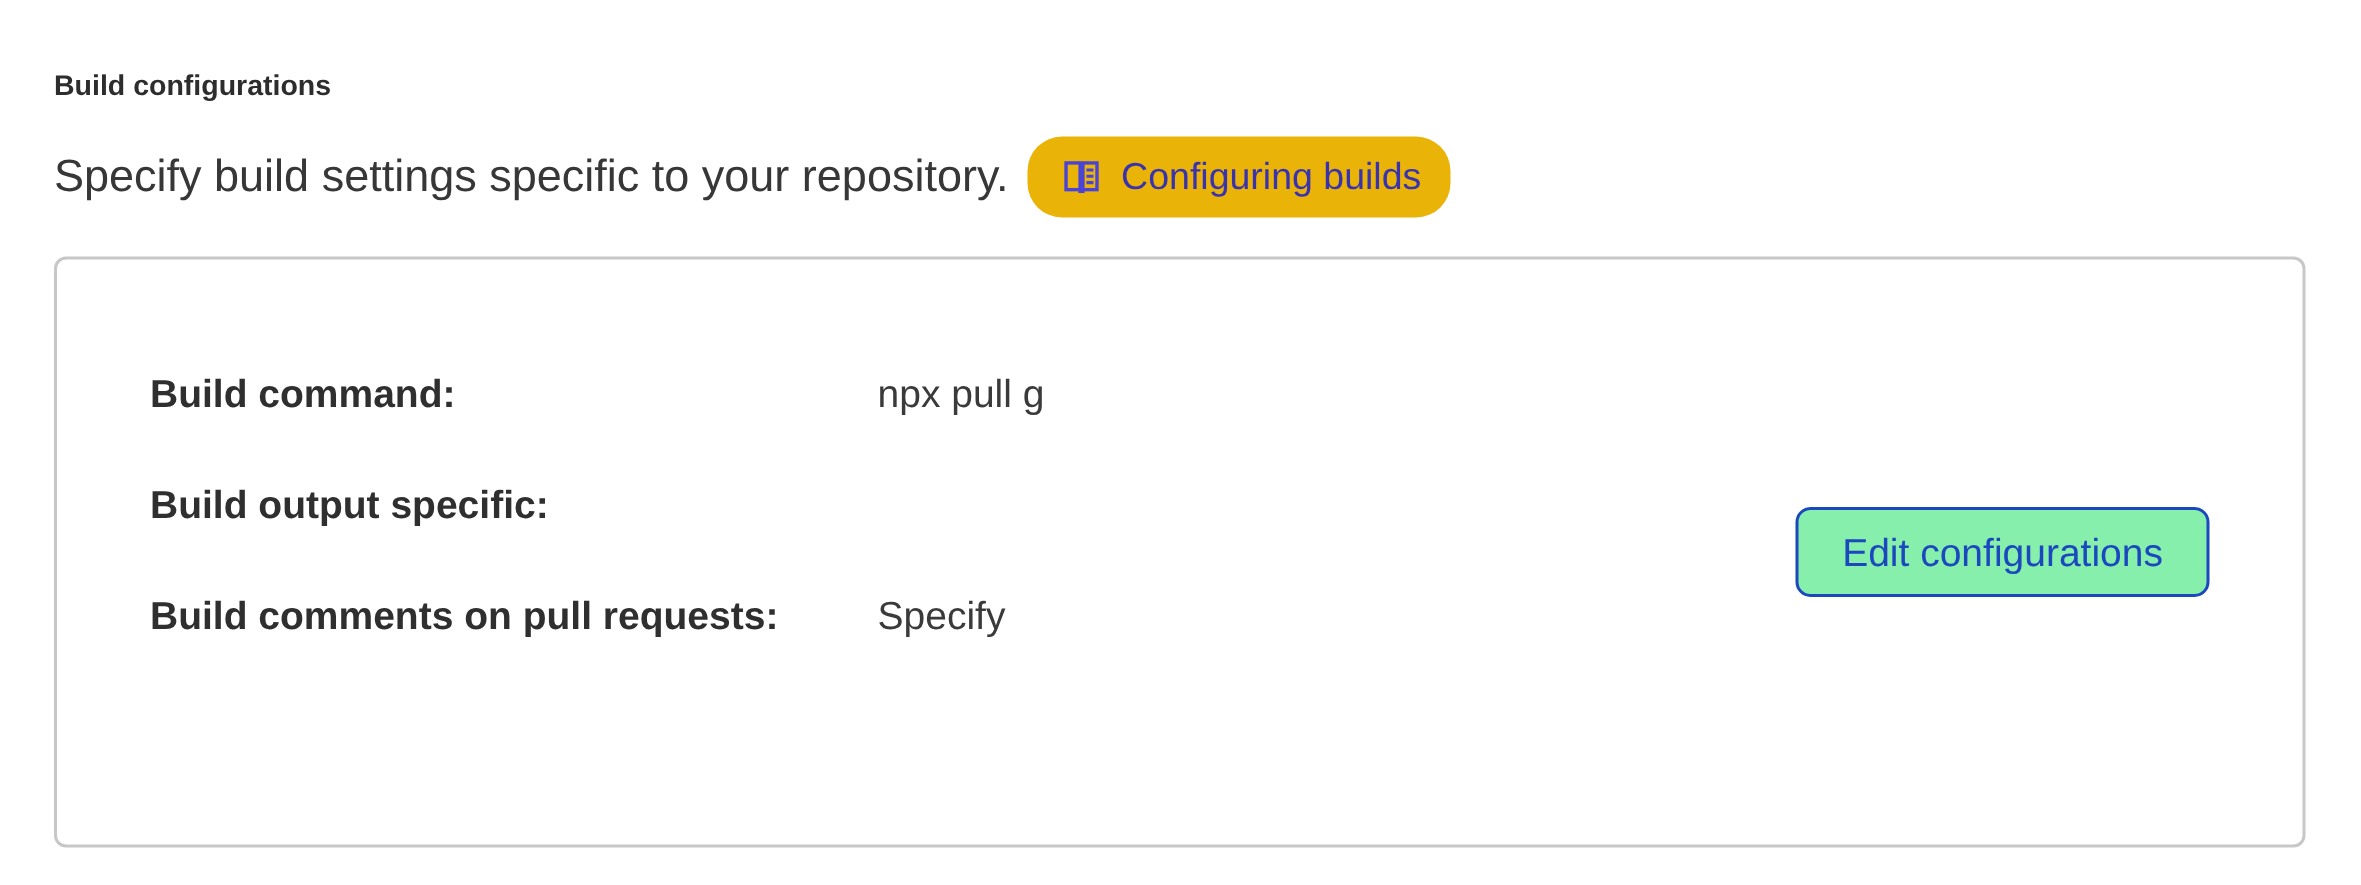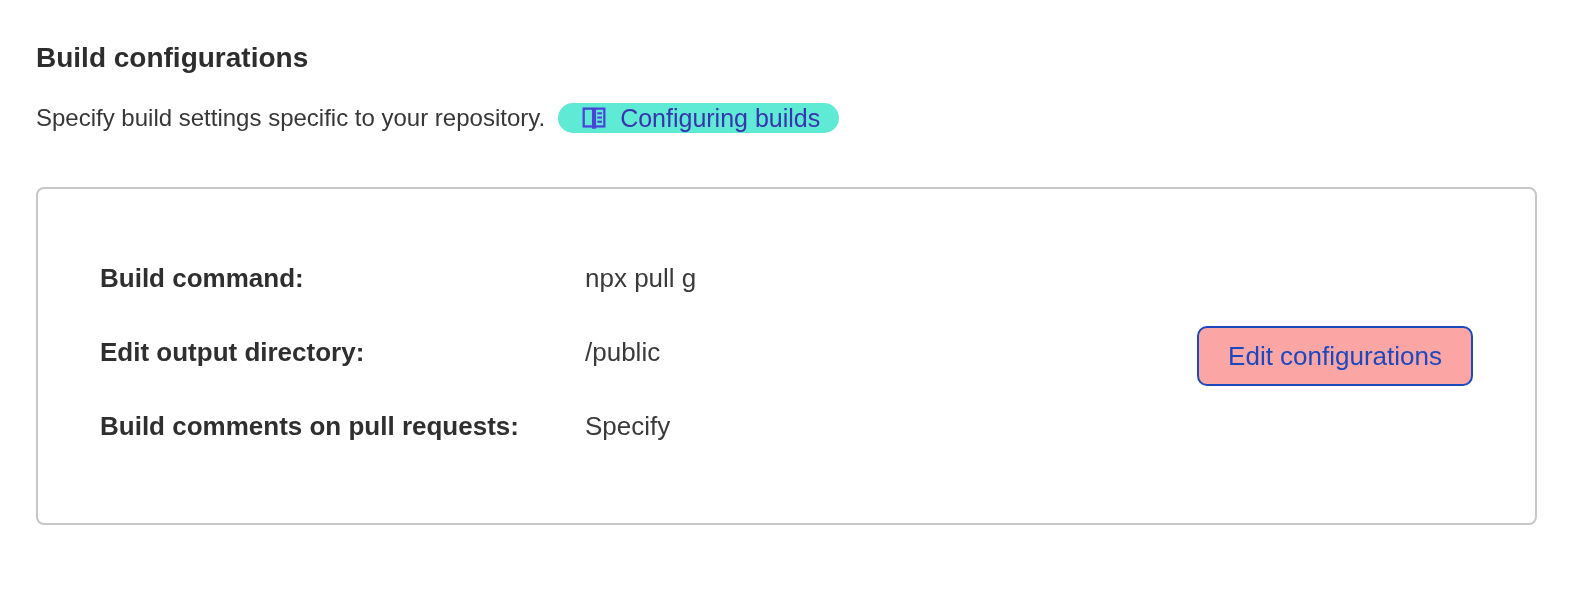--- a/index.html
+++ b/index.html
@@ -9,60 +9,60 @@
     height: 590px;
     background: #ffffff;
     font-family: "Liberation Sans", sans-serif;
     color: #333333;
     overflow: hidden;
   }
   .page { padding: 42px 37px 0 36px; }
 
   .page-title {
     margin: 0;
-    font-size: 28px;
+    font-size: 19px;
     line-height: 32px;
     font-weight: 700;
     color: #2d2d2d;
   }
 
   .desc-row {
     margin-top: 21px;
     display: flex;
     align-items: center;
     gap: 13px;
     height: 46px;
   }
   .desc {
-    font-size: 24px;
+    font-size: 30px;
     color: #373737;
     white-space: nowrap;
   }
   .docs-badge {
     display: inline-flex;
     align-items: center;
     gap: 11px;
-    height: 30px;
+    height: 54px;
     padding: 0 19px 0 21px;
     border-radius: 23px;
-    background: #5eead4;
+    background: #eab308;
     color: #3a33ae;
     font-size: 25px;
     text-decoration: none;
     cursor: pointer;
     white-space: nowrap;
   }
   .badge-icon {
     display: inline-flex;
     color: #4a43d8;
   }
 
   .card {
-    margin-top: 46px;
-    height: 338px;
+    margin-top: 30px;
+    height: 394px;
     border: 2px solid #c7c7c7;
     border-radius: 8px;
     background: #ffffff;
     position: relative;
     padding: 74px 0 0 62px;
   }
   .config-row {
     display: grid;
     grid-template-columns: 485px auto;
     font-size: 26px;
@@ -70,21 +70,21 @@
     margin-bottom: 44px;
   }
   .config-label { font-weight: 700; color: #2f2f2f; }
   .config-value { color: #3a3a3a; }
 
   .edit-btn {
     position: absolute;
     top: 50%;
     right: 62px;
     transform: translateY(-50%);
-    background: #fca5a5;
+    background: #86efac;
     color: #1b48be;
     border: 2px solid #1b48be;
     border-radius: 10px;
     font-family: inherit;
     font-size: 26px;
     line-height: 30px;
     padding: 13px 29px;
     cursor: pointer;
     white-space: nowrap;
   }
@@ -113,22 +113,21 @@
     </a>
   </div>
 
   <section class="card">
     <div>
       <div class="config-row">
         <span class="config-label">Build command:</span>
         <span class="config-value">npx pull g</span>
       </div>
       <div class="config-row">
-        <span class="config-label">Edit output directory:</span>
-        <span class="config-value">/public</span>
+        <span class="config-label">Build output specific:</span>
       </div>
       <div class="config-row">
         <span class="config-label">Build comments on pull requests:</span>
         <span class="config-value">Specify</span>
       </div>
     </div>
 
     <button class="edit-btn">Edit configurations</button>
   </section>
 

